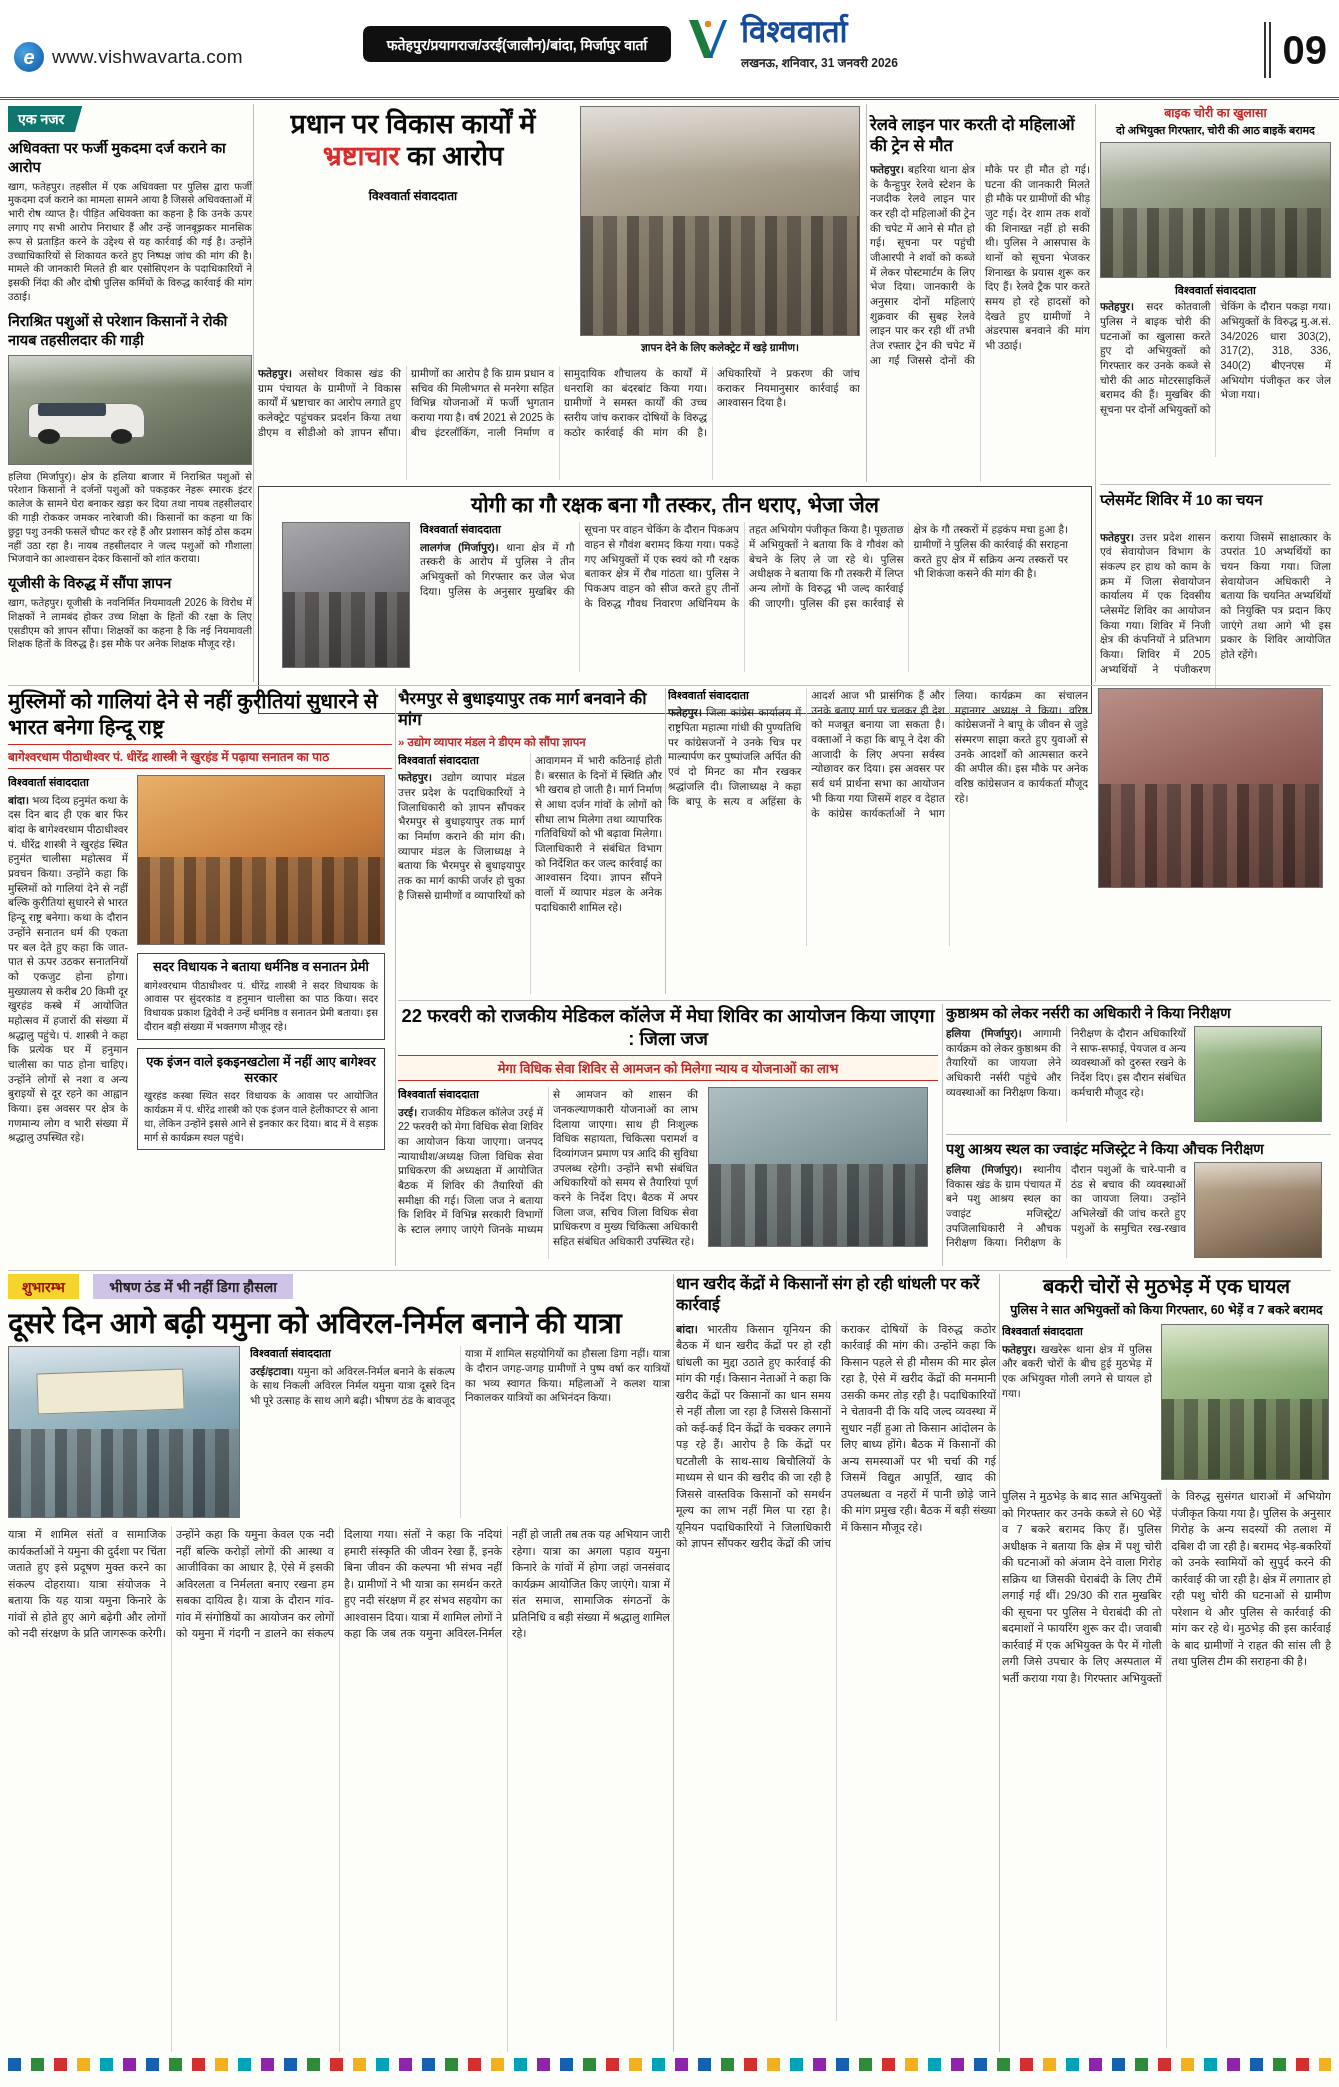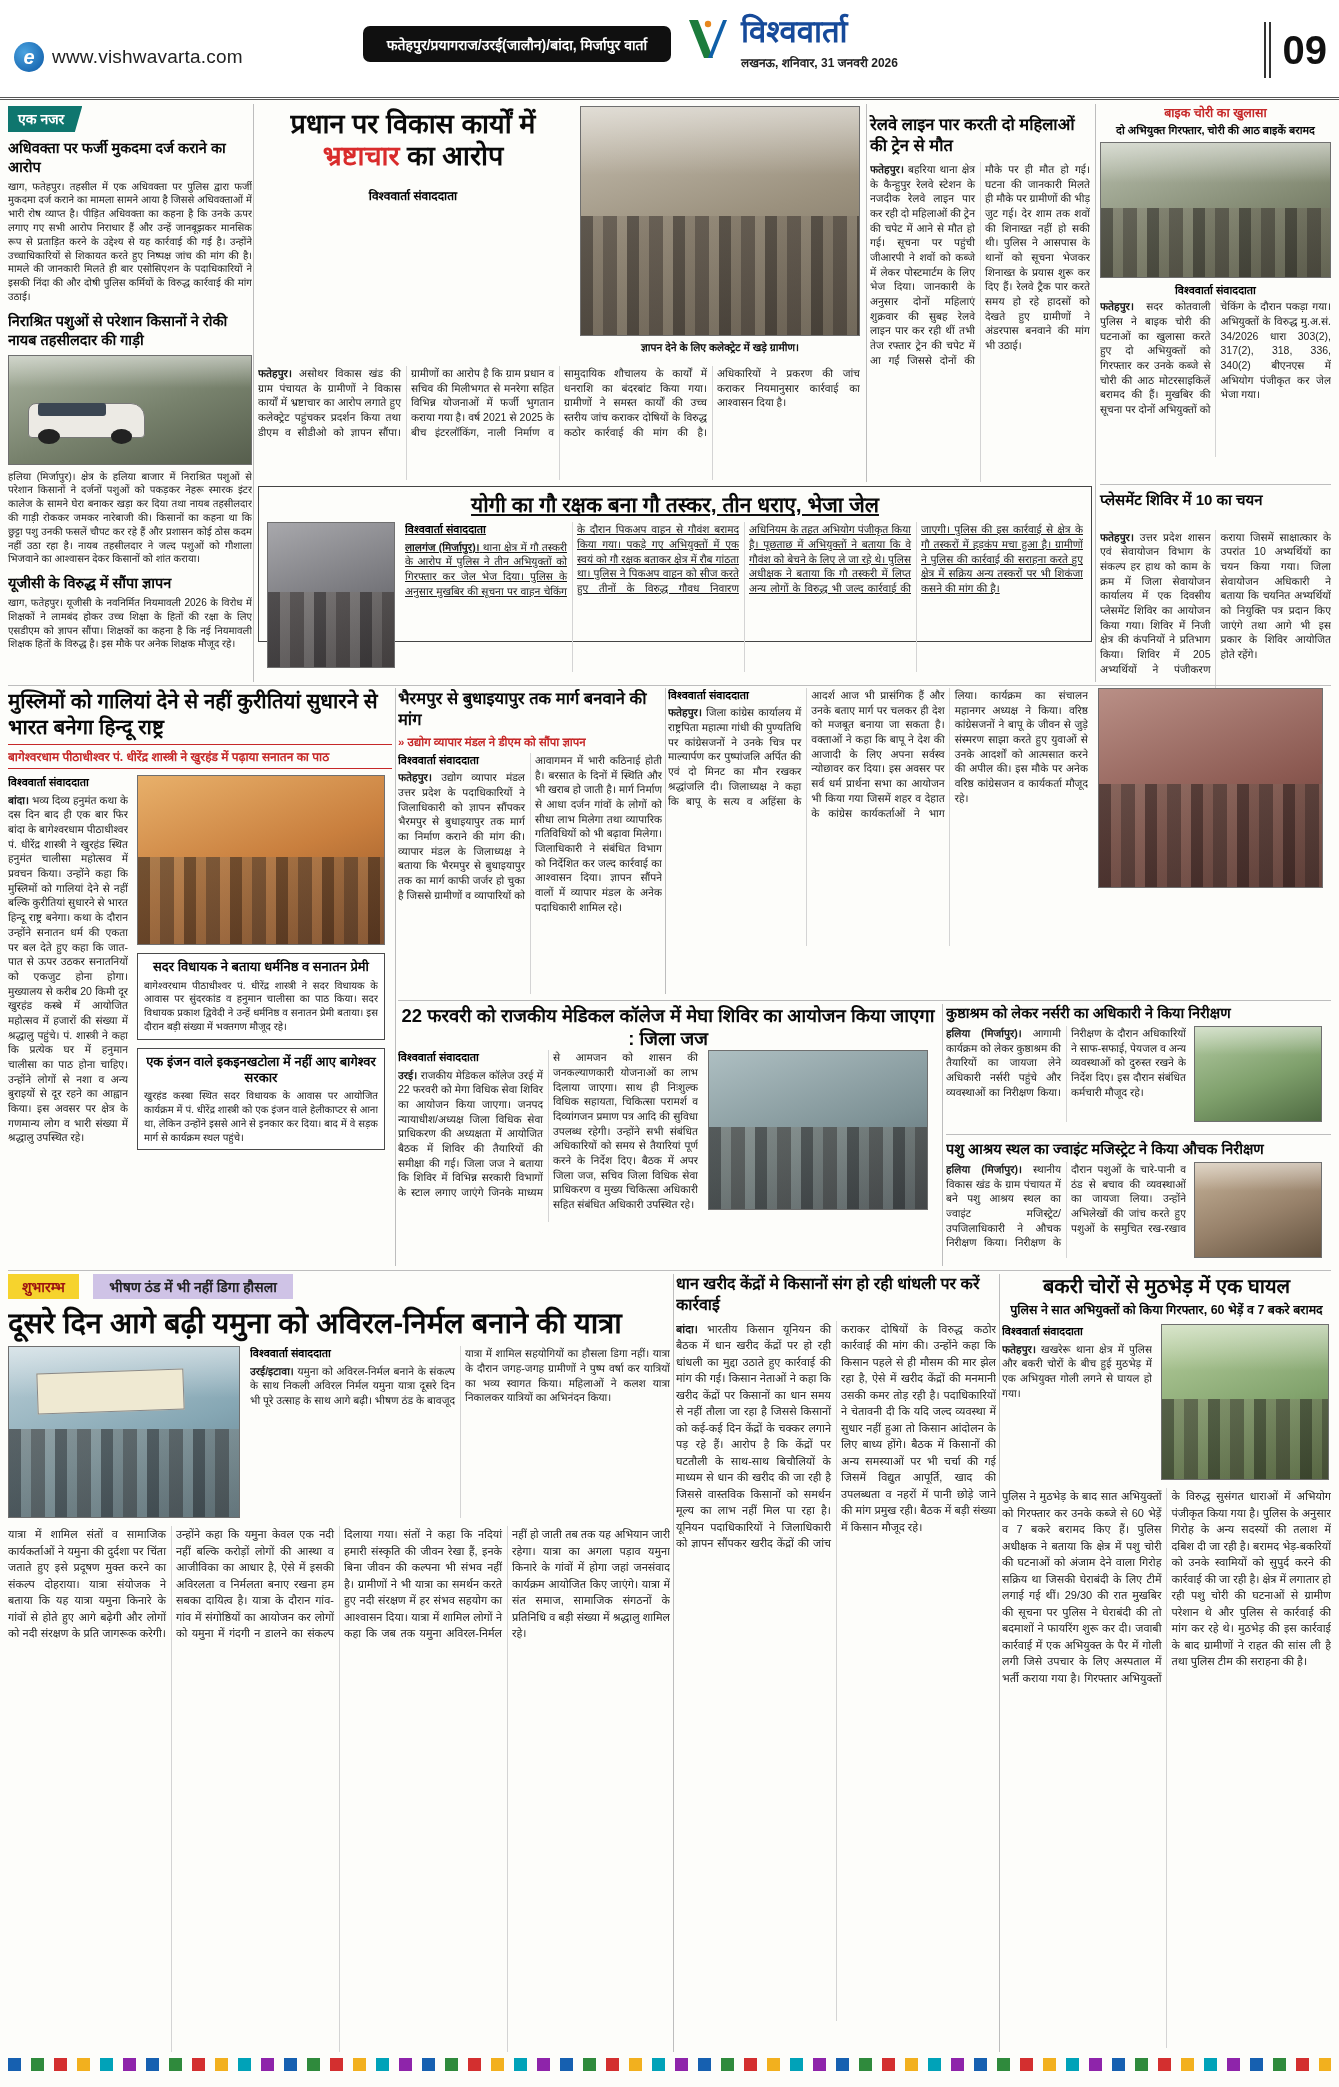--- a/index.html
+++ b/index.html
@@ -140,21 +140,21 @@
   <div class="abs" style="left:1100px;top:104px;width:231px;height:378px;">
     <div class="sub-red" style="text-align:center;font-size:12.5px;">बाइक चोरी का खुलासा</div>
     <div class="hd" style="font-size:11px;line-height:1.3;text-align:center;margin:2px 0 5px;">दो अभियुक्त गिरफ्तार, चोरी की आठ बाइकें बरामद</div>
     <div class="photo photo--sky photo--people p-bikes" style="width:100%;height:136px;"></div>
     <div class="byline" style="text-align:center;margin-top:4px;">विश्ववार्ता संवाददाता</div>
     <div class="body-text cols2" style="height:158px;">
       <p><span class="dateline">फतेहपुर।</span> <span>सदर कोतवाली पुलिस ने बाइक चोरी की घटनाओं का खुलासा करते हुए दो अभियुक्तों को गिरफ्तार कर उनके कब्जे से चोरी की आठ मोटरसाइकिलें बरामद की हैं। मुखबिर की सूचना पर दोनों अभियुक्तों को चेकिंग के दौरान पकड़ा गया। अभियुक्तों के विरुद्ध मु.अ.सं. 34/2026 धारा 303(2), 317(2), 318, 336, 340(2) बीएनएस में अभियोग पंजीकृत कर जेल भेजा गया।</span></p>
     </div>
   </div>
 
-  <div class="abs" style="left:258px;top:486px;width:834px;height:156px;border:1.5px solid #444;padding:5px 8px;text-decoration:underline;">
+  <div class="abs" style="left:258px;top:486px;width:834px;height:228px;border:1.5px solid #444;padding:5px 23px;">
     <div class="hd" style="font-size:21px;text-align:center;line-height:1.2;margin-bottom:5px;">योगी का गौ रक्षक बना गौ तस्कर, तीन धराए, भेजा जेल</div>
     <div style="display:flex;gap:10px;">
       <div class="photo photo--people p-men" style="width:128px;height:146px;flex:0 0 auto;"></div>
       <div class="body-text cols4" style="height:150px;flex:1;">
         <div class="byline">विश्ववार्ता संवाददाता</div>
         <p><span class="dateline">लालगंज (मिर्जापुर)।</span> <span>थाना क्षेत्र में गौ तस्करी के आरोप में पुलिस ने तीन अभियुक्तों को गिरफ्तार कर जेल भेज दिया। पुलिस के अनुसार मुखबिर की सूचना पर वाहन चेकिंग के दौरान पिकअप वाहन से गौवंश बरामद किया गया। पकड़े गए अभियुक्तों में एक स्वयं को गौ रक्षक बताकर क्षेत्र में रौब गांठता था। पुलिस ने पिकअप वाहन को सीज करते हुए तीनों के विरुद्ध गौवध निवारण अधिनियम के तहत अभियोग पंजीकृत किया है। पूछताछ में अभियुक्तों ने बताया कि वे गौवंश को बेचने के लिए ले जा रहे थे। पुलिस अधीक्षक ने बताया कि गौ तस्करी में लिप्त अन्य लोगों के विरुद्ध भी जल्द कार्रवाई की जाएगी। पुलिस की इस कार्रवाई से क्षेत्र के गौ तस्करों में हड़कंप मचा हुआ है। ग्रामीणों ने पुलिस की कार्रवाई की सराहना करते हुए क्षेत्र में सक्रिय अन्य तस्करों पर भी शिकंजा कसने की मांग की है।</span></p>
       </div>
     </div>
   </div>
 
@@ -204,20 +204,21 @@
       <div class="body-text cols3" style="width:420px;height:258px;flex:0 0 auto;">
         <div class="byline">विश्ववार्ता संवाददाता</div>
         <p><span class="dateline">फतेहपुर।</span> <span>जिला कांग्रेस कार्यालय में राष्ट्रपिता महात्मा गांधी की पुण्यतिथि पर कांग्रेसजनों ने उनके चित्र पर माल्यार्पण कर पुष्पांजलि अर्पित की एवं दो मिनट का मौन रखकर श्रद्धांजलि दी। जिलाध्यक्ष ने कहा कि बापू के सत्य व अहिंसा के आदर्श आज भी प्रासंगिक हैं और उनके बताए मार्ग पर चलकर ही देश को मजबूत बनाया जा सकता है। वक्ताओं ने कहा कि बापू ने देश की आजादी के लिए अपना सर्वस्व न्योछावर कर दिया। इस अवसर पर सर्व धर्म प्रार्थना सभा का आयोजन भी किया गया जिसमें शहर व देहात के कांग्रेस कार्यकर्ताओं ने भाग लिया। कार्यक्रम का संचालन महानगर अध्यक्ष ने किया। वरिष्ठ कांग्रेसजनों ने बापू के जीवन से जुड़े संस्मरण साझा करते हुए युवाओं से उनके आदर्शों को आत्मसात करने की अपील की। इस मौके पर अनेक वरिष्ठ कांग्रेसजन व कार्यकर्ता मौजूद रहे।</span></p>
       </div>
       <div class="photo photo--people p-flowers" style="width:225px;height:200px;"></div>
     </div>
   </div>
 
   <div class="abs" style="left:398px;top:1004px;width:540px;height:262px;overflow:hidden;">
     <div class="hd" style="font-size:18.5px;line-height:1.25;text-align:center;">22 फरवरी को राजकीय मेडिकल कॉलेज में मेघा शिविर का आयोजन किया जाएगा : जिला जज</div>
+    <div class="sub-red rule-red" style="text-align:center;font-size:13px;margin:5px 0 6px;background:#fff6ec;">मेगा विधिक सेवा शिविर से आमजन को मिलेगा न्याय व योजनाओं का लाभ</div>
     <div style="display:flex;gap:10px;">
       <div class="body-text cols2" style="width:300px;height:172px;flex:0 0 auto;">
         <div class="byline">विश्ववार्ता संवाददाता</div>
         <p><span class="dateline">उरई।</span> <span>राजकीय मेडिकल कॉलेज उरई में 22 फरवरी को मेगा विधिक सेवा शिविर का आयोजन किया जाएगा। जनपद न्यायाधीश/अध्यक्ष जिला विधिक सेवा प्राधिकरण की अध्यक्षता में आयोजित बैठक में शिविर की तैयारियों की समीक्षा की गई। जिला जज ने बताया कि शिविर में विभिन्न सरकारी विभागों के स्टाल लगाए जाएंगे जिनके माध्यम से आमजन को शासन की जनकल्याणकारी योजनाओं का लाभ दिलाया जाएगा। साथ ही निःशुल्क विधिक सहायता, चिकित्सा परामर्श व दिव्यांगजन प्रमाण पत्र आदि की सुविधा उपलब्ध रहेगी। उन्होंने सभी संबंधित अधिकारियों को समय से तैयारियां पूर्ण करने के निर्देश दिए। बैठक में अपर जिला जज, सचिव जिला विधिक सेवा प्राधिकरण व मुख्य चिकित्सा अधिकारी सहित संबंधित अधिकारी उपस्थित रहे।</span></p>
       </div>
       <div class="photo photo--people p-meeting" style="width:220px;height:160px;"></div>
     </div>
   </div>
 
   <div class="abs" style="left:946px;top:1004px;width:385px;height:126px;overflow:hidden;">

